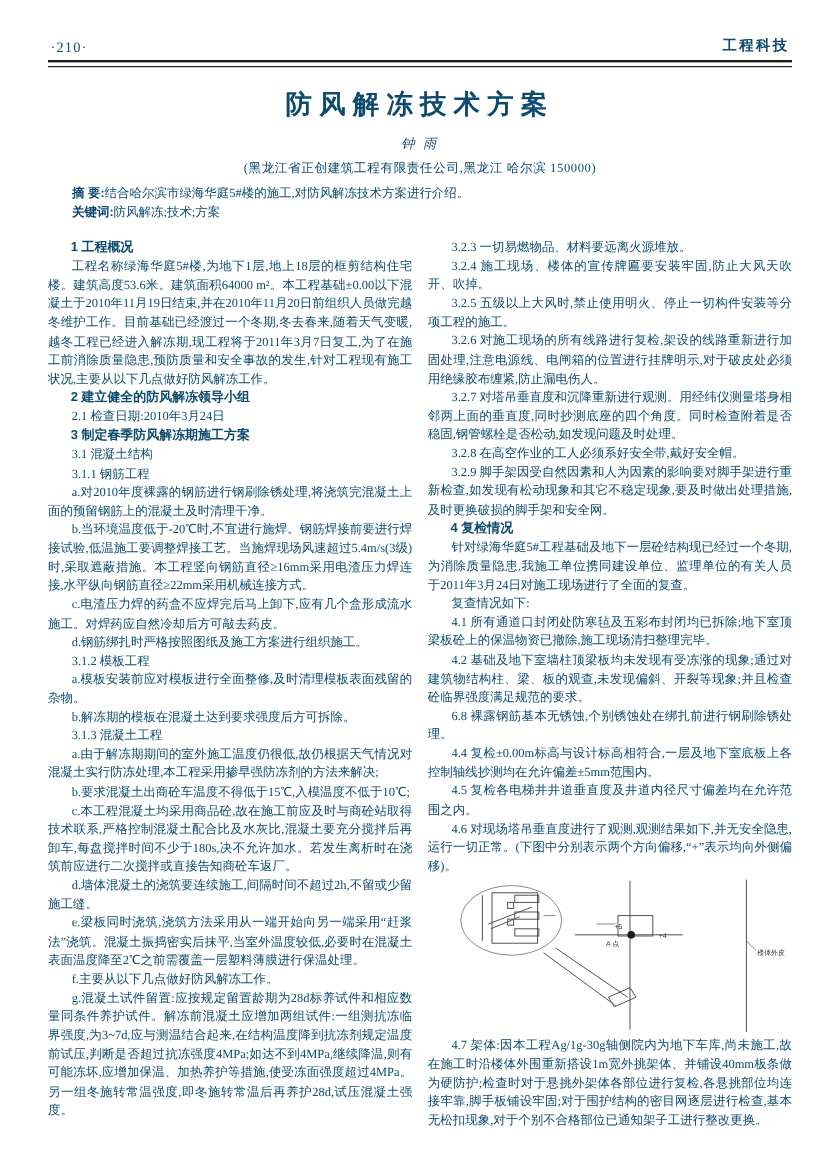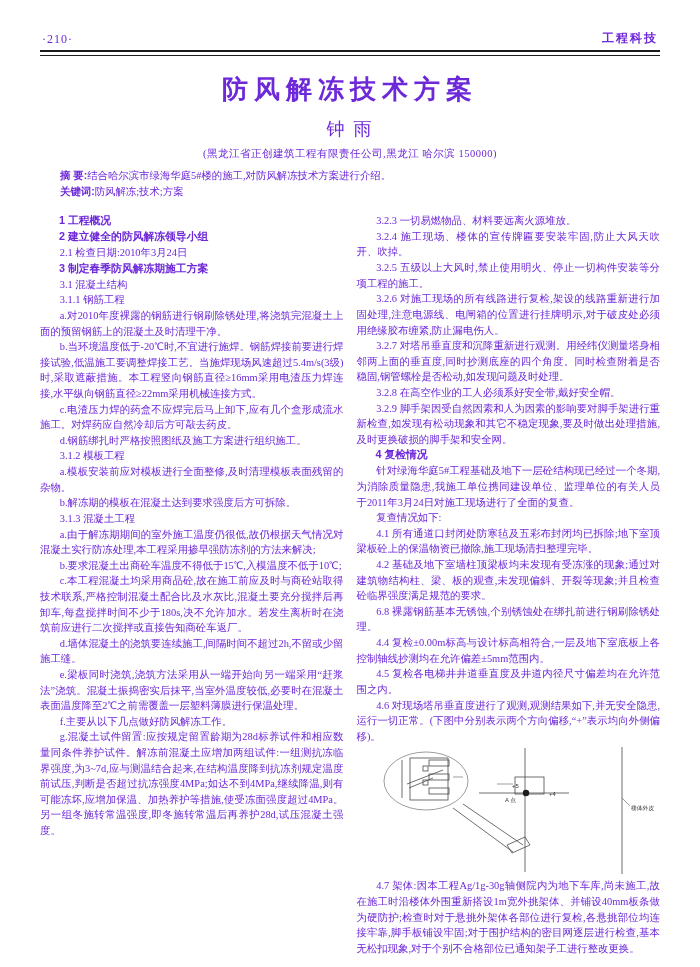--- a/index.html
+++ b/index.html
@@ -1,34 +1,34 @@
 <!DOCTYPE html>
 <html><head>
 <meta charset="utf-8">
 <style>
   * { margin:0; padding:0; box-sizing:border-box; }
   html,body { background:#e8e8e8; }
   .page {
     width:700px; height:967px; margin:0 auto; background:#ffffff;
-    color:#6d28d9; padding:30px 40px 0 40px; overflow:hidden;
+    color:#0c4a6e; padding:30px 40px 0 40px; overflow:hidden;
     font-family:"Liberation Serif", serif;
   }
   .running-head {
     display:flex; justify-content:space-between; align-items:flex-end;
     font-size:12px; padding:0 2px 3px 2px;
   }
   .running-head .folio { font-family:"Liberation Serif", serif; letter-spacing:1px; }
   .running-head .section { font-family:"Liberation Sans", sans-serif; font-weight:bold; letter-spacing:2px; }
   .rule-double { height:6px; border-top:2.4px solid #1c1c1c; border-bottom:1px solid #1c1c1c; }
   .title-block { text-align:center; }
   .article-title {
-    margin-top:16px; font-size:26px; font-weight:bold; letter-spacing:6px;
+    margin-top:16px; font-size:22px; font-weight:bold; letter-spacing:6px;
     font-family:Liberation Serif, serif;
   }
-  .author { margin-top:10px; font-size:18px; letter-spacing:2px; font-family:"Liberation Sans", sans-serif; }
+  .author { margin-top:10px; font-size:11px; letter-spacing:2px; font-family:"Liberation Sans", sans-serif;font-style:italic; }
   .affiliation { margin-top:6px; font-size:10.5px; letter-spacing:0.5px; }
   .meta { margin-top:7px; padding:0 20px; font-size:10.4px; line-height:1.55; }
   .meta .label { font-family:"Liberation Sans", sans-serif; font-weight:bold; }
   .columns { display:flex; gap:13px; margin-top:13px; }
   .col { width:303.5px; text-align:justify; }
   .col p.para { font-size:10.4px; line-height:1.5; text-indent:1.9em; }
   .col h3.sec-head {
     font-size:10.8px; line-height:1.48; text-indent:1.75em;
     font-family:"Liberation Sans", sans-serif; font-weight:bold;
   }
@@ -56,20 +56,21 @@
   </div>
 
   <div class="meta">
     <div><span class="label">摘  要:</span><span>结合哈尔滨市绿海华庭5#楼的施工,对防风解冻技术方案进行介绍。</span></div>
     <div><span class="label">关键词:</span><span>防风解冻;技术;方案</span></div>
   </div>
 
   <div class="columns">
     <div class="col">
         <h3 class="sec-head">1 工程概况</h3>
+        <p class="para">工程名称绿海华庭5#楼,为地下1层,地上18层的框剪结构住宅楼。建筑高度53.6米。建筑面积64000 m²。本工程基础±0.00以下混凝土于2010年11月19日结束,并在2010年11月20日前组织人员做完越冬维护工作。目前基础已经渡过一个冬期,冬去春来,随着天气变暖,越冬工程已经进入解冻期,现工程将于2011年3月7日复工,为了在施工前消除质量隐患,预防质量和安全事故的发生,针对工程现有施工状况,主要从以下几点做好防风解冻工作。</p>
         <h3 class="sec-head">2 建立健全的防风解冻领导小组</h3>
         <p class="para">2.1 检查日期:2010年3月24日</p>
         <h3 class="sec-head">3 制定春季防风解冻期施工方案</h3>
         <p class="para">3.1 混凝土结构</p>
         <p class="para">3.1.1 钢筋工程</p>
         <p class="para">a.对2010年度裸露的钢筋进行钢刷除锈处理,将浇筑完混凝土上面的预留钢筋上的混凝土及时清理干净。</p>
         <p class="para">b.当环境温度低于-20℃时,不宜进行施焊。钢筋焊接前要进行焊接试验,低温施工要调整焊接工艺。当施焊现场风速超过5.4m/s(3级)时,采取遮蔽措施。本工程竖向钢筋直径≥16mm采用电渣压力焊连接,水平纵向钢筋直径≥22mm采用机械连接方式。</p>
         <p class="para">c.电渣压力焊的药盒不应焊完后马上卸下,应有几个盒形成流水施工。对焊药应自然冷却后方可敲去药皮。</p>
         <p class="para">d.钢筋绑扎时严格按照图纸及施工方案进行组织施工。</p>
         <p class="para">3.1.2 模板工程</p>

